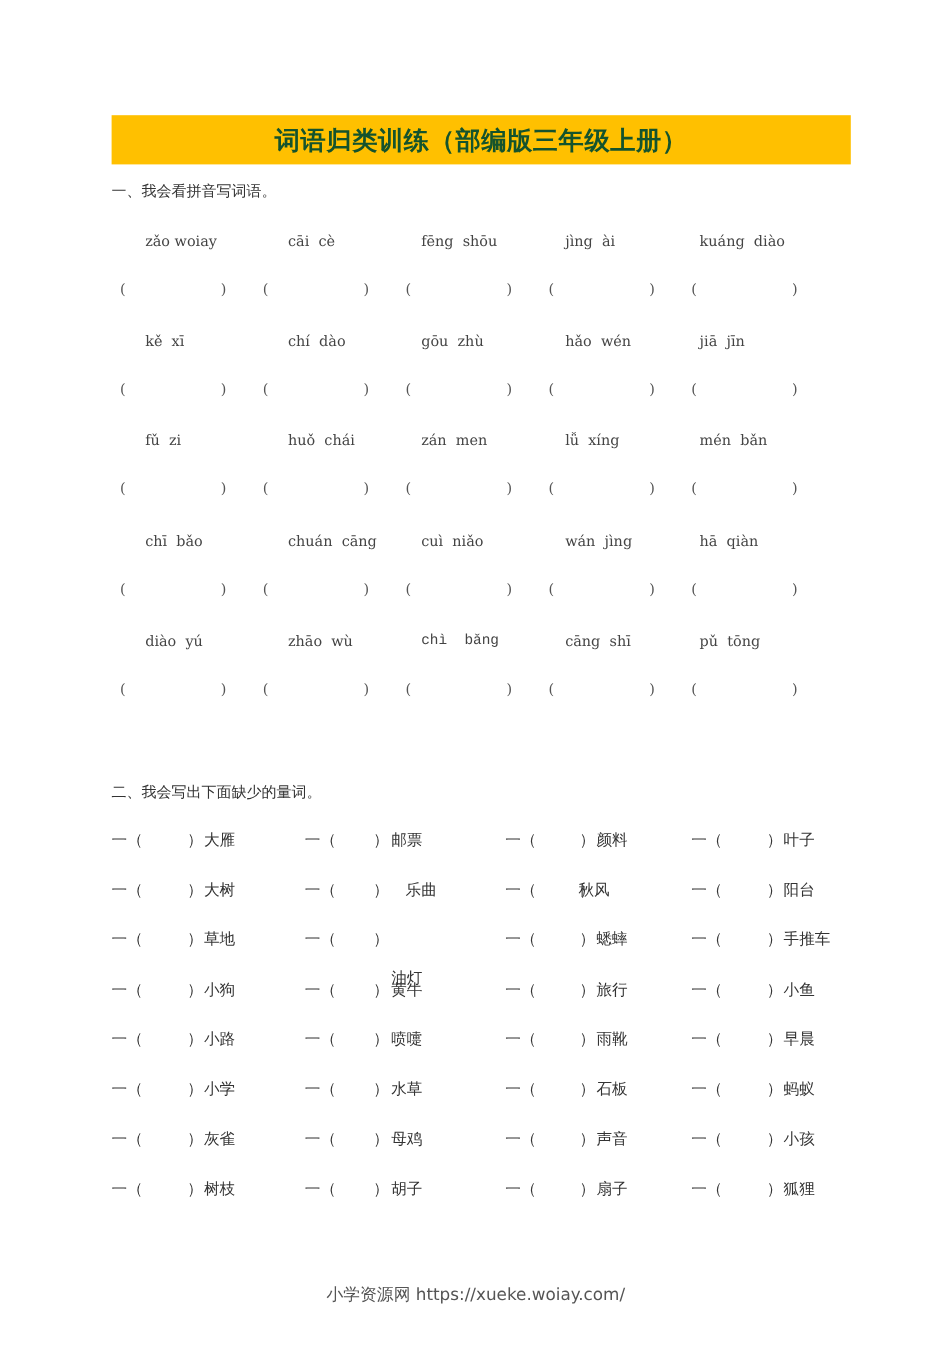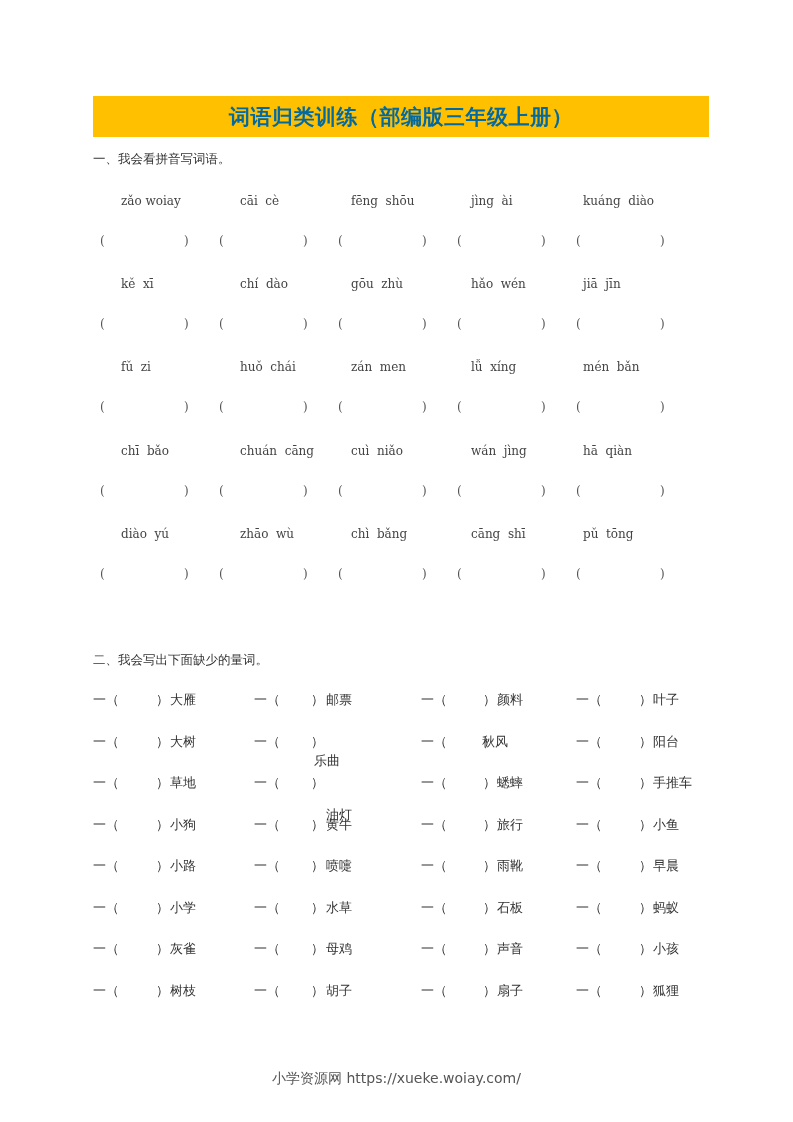--- a/index.html
+++ b/index.html
@@ -8,21 +8,21 @@
       font-family: "DejaVu Serif", "Liberation Serif", serif;
       color: #333333;
     }
     .banner {
       position: absolute; left: 93px; top: 96px; width: 616px; height: 41px;
       background: #FFC000;
       display: flex; align-items: center; justify-content: center;
     }
     .banner-title {
       font-family: Liberation Serif, serif;
-      font-weight: bold; font-size: 21px; color: #0369a1; letter-spacing: 0.5px;
+      font-weight: bold; font-size: 21px; color: #14532d; letter-spacing: 0.5px;
     }
     .section-heading {
       position: absolute; left: 93px; font-size: 12.5px; color: #333;
       font-family: "DejaVu Serif", serif;
     }
     .pinyin-row, .blank-row {
       position: absolute; left: 93px; width: 616px; height: 16px;
       font-family: "DejaVu Serif", "Liberation Serif", serif;
       font-size: 12px; color: #444;
     }
@@ -119,21 +119,21 @@
       <span class="paren" style="left: 245px;">(</span>
       <span class="paren" style="left: 329px;">)</span>
       <span class="paren" style="left: 364px;">(</span>
       <span class="paren" style="left: 448px;">)</span>
       <span class="paren" style="left: 483px;">(</span>
       <span class="paren" style="left: 567px;">)</span>
     </div>
     <div class="pinyin-row" style="top: 527px;">
       <span class="cell" style="left: 28px;">diào  yú</span>
       <span class="cell" style="left: 147px;">zhāo  wù</span>
-      <span class="cell" style="left: 258px;">chì  bǎng</span>
+      <span class="cell" style="left: 258px; font-family: Liberation Mono, monospace;">chì  bǎng</span>
       <span class="cell" style="left: 378px;">cāng  shī</span>
       <span class="cell" style="left: 490px;">pǔ  tōng</span>
     </div>
     <div class="blank-row" style="top: 567px;">
       <span class="paren" style="left: 7px;">(</span>
       <span class="paren" style="left: 91px;">)</span>
       <span class="paren" style="left: 126px;">(</span>
       <span class="paren" style="left: 210px;">)</span>
       <span class="paren" style="left: 245px;">(</span>
       <span class="paren" style="left: 329px;">)</span>
@@ -171,21 +171,21 @@
     </div>
     <div class="mw-row" style="top: 732.5px;">
       <div class="mw-item" style="left: 0px;">
         <span style="left: 0px;">一（</span>
         <span style="left: 63px;">）</span>
         <span style="left: 77px;">大树</span>
       </div>
       <div class="mw-item" style="left: 161px;">
         <span style="left: 0px;">一（</span>
         <span style="left: 57px;">）</span>
-        <span style="left: 60px; margin-top: 19px;">乐曲</span>
+        <span style="left: 84px;">乐曲</span>
       </div>
       <div class="mw-item" style="left: 328px;">
         <span style="left: 0px;">一（</span>
         <span style="left: 62px;">）</span>
         <span style="left: 61px;">秋风</span>
       </div>
       <div class="mw-item" style="left: 483px;">
         <span style="left: 0px;">一（</span>
         <span style="left: 63px;">）</span>
         <span style="left: 77px;">阳台</span>

